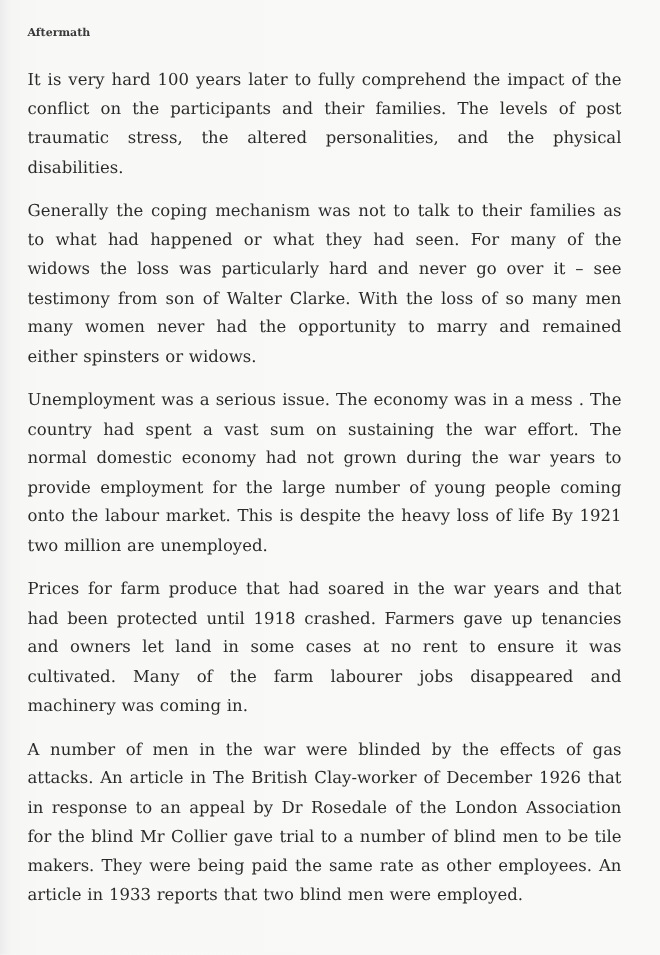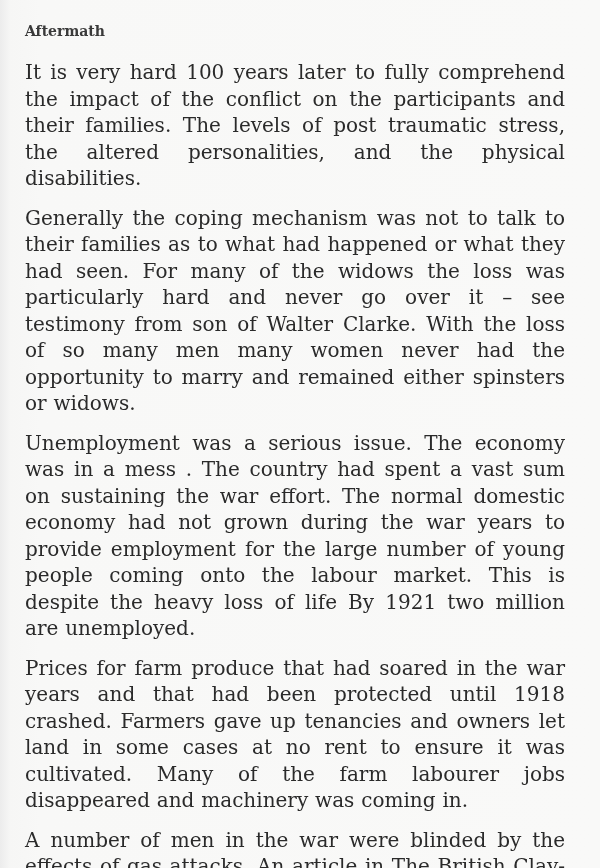--- a/index.html
+++ b/index.html
@@ -23,27 +23,27 @@
       position: absolute;
       left: 25px;
       top: 20px;
       width: 540px;
       font-family: "DejaVu Serif", serif;
       color: #2a2a2a;
     }
     .heading {
       font-family: "DejaVu Serif", serif;
       font-weight: bold;
-      font-size: 14px;
+      font-size: 10px;
       color: #3a3a3a;
       margin: 0 0 17px 0;
       line-height: 22px;
     }
     .para {
-      font-size: 20px;
+      font-size: 15px;
       line-height: 26.5px;
       text-align: justify;
       margin: 0 0 13px 0;
       letter-spacing: 0px;
       word-spacing: 0.5px;
       hyphens: none;
     }
   </style>
 </head>
 <body>

